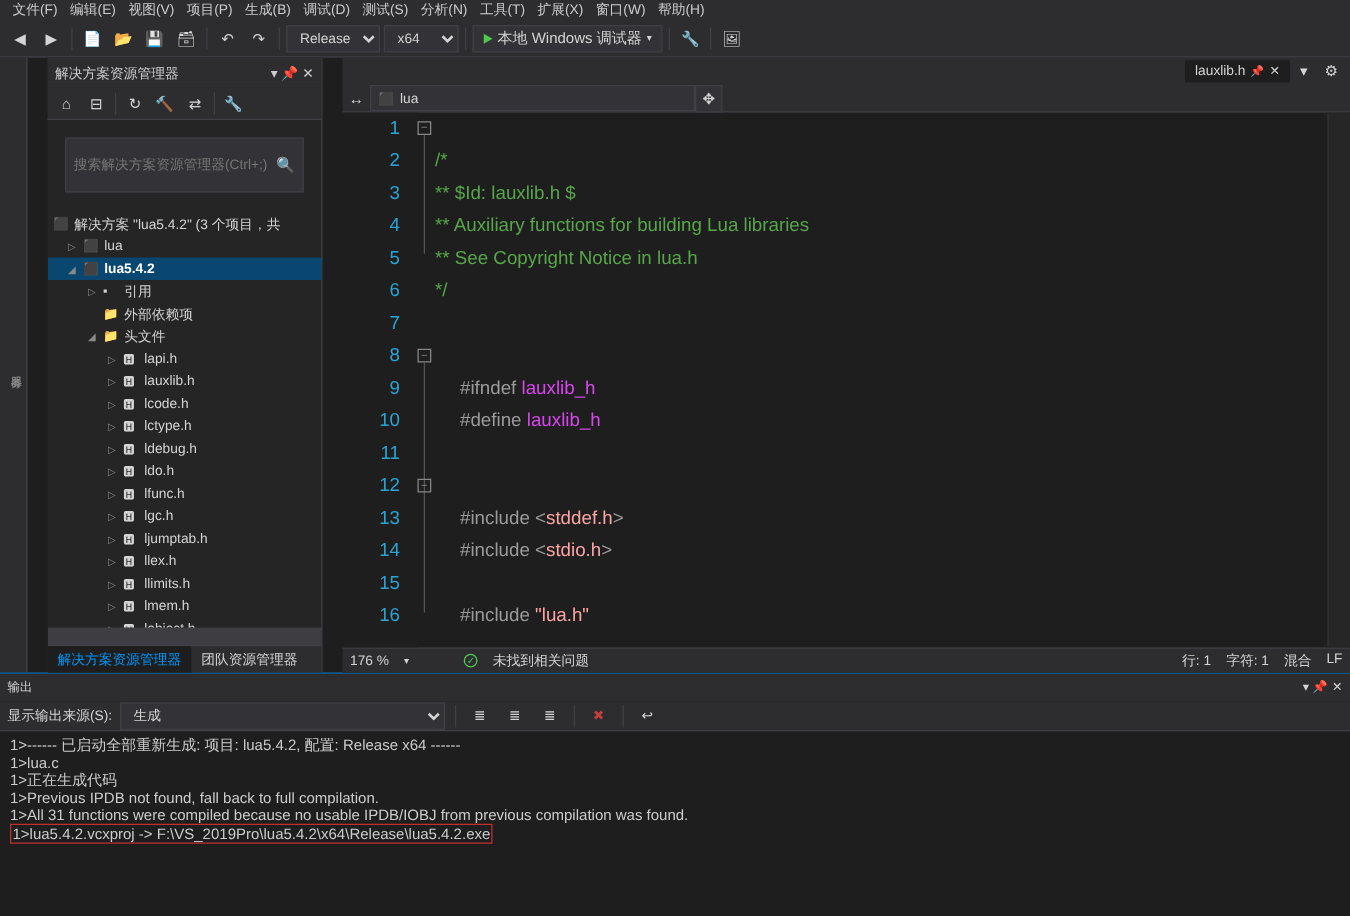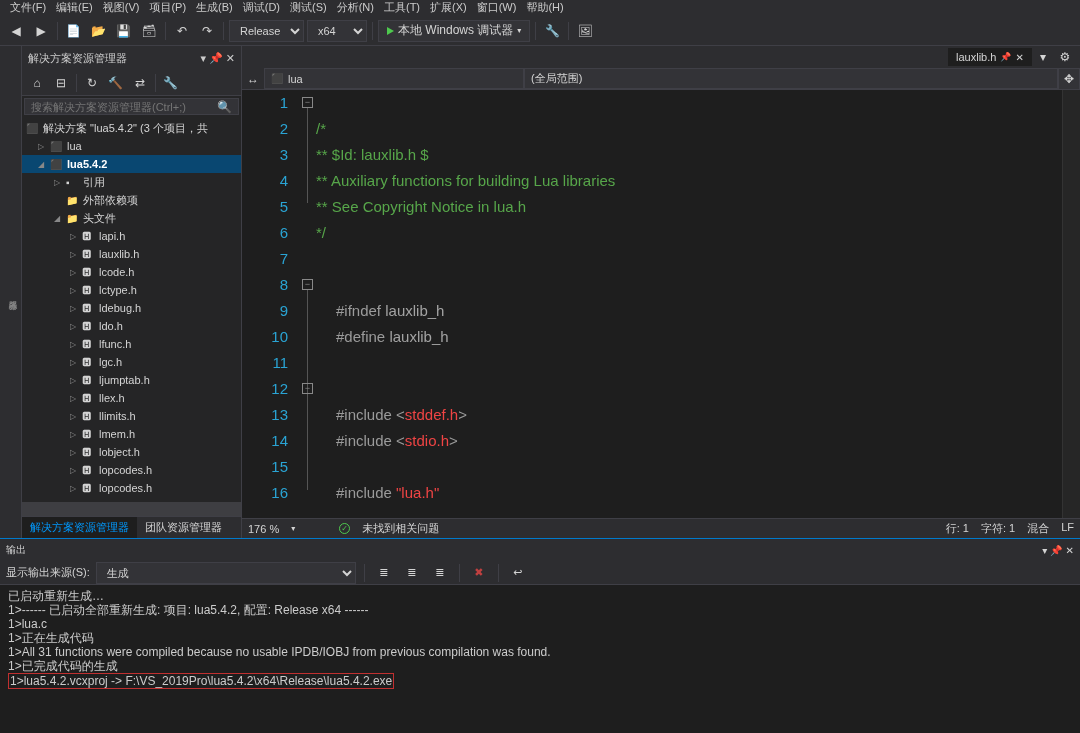--- a/index.html
+++ b/index.html
@@ -8,30 +8,30 @@
     .menubar { height: 16px; background: #2d2d30; display: flex; gap: 10px; padding: 0 10px; color: #ccc; overflow: hidden; }
     .menubar span { font-size: 11px; }
     
     .toolbar { height: 30px; background: #2d2d30; border-bottom: 1px solid #3f3f46; display: flex; align-items: center; padding: 0 5px; gap: 3px; }
     .tb-btn { width: 22px; height: 22px; display: flex; align-items: center; justify-content: center; color: #d4d4d4; cursor: pointer; }
     .tb-sep { width: 1px; height: 18px; background: #3f3f46; margin: 0 2px; }
     .tb-select { background: #333337; border: 1px solid #3f3f46; color: #d4d4d4; height: 22px; padding: 0 6px; font-size: 11px; min-width: 60px; }
     .tb-play { display: flex; align-items: center; gap: 4px; height: 22px; padding: 0 8px; border: 1px solid #3f3f46; background: #333337; color: #d4d4d4; cursor: pointer; }
     .tb-play .tri { width: 0; height: 0; border-left: 7px solid #4ec94e; border-top: 4px solid transparent; border-bottom: 4px solid transparent; }
     
-    .main-area { flex: 1; display: flex; overflow: hidden; }
+    .main-area { flex: 1; display: flex; overflow: hidden; gap: 16px; }
     
     .left-rail { width: 22px; background: #2d2d30; border-right: 1px solid #3f3f46; display: flex; flex-direction: column; padding-top: 4px; gap: 6px; align-items: center; color: #888; font-size: 9px; writing-mode: vertical-rl; }
     .rail-item { padding: 4px 2px; cursor: pointer; }
     
     .sidebar { width: 220px; background: #252526; border-right: 1px solid #3f3f46; display: flex; flex-direction: column; }
     .sidebar-header { height: 24px; background: #2d2d30; display: flex; align-items: center; padding: 0 6px; font-size: 11px; color: #ccc; justify-content: space-between; }
     .sidebar-header-icons { display: flex; gap: 3px; }
     .sidebar-toolbar { height: 26px; background: #2d2d30; border-bottom: 1px solid #3f3f46; display: flex; align-items: center; padding: 0 4px; gap: 2px; }
-    .sidebar-search { height: 17px; background: #333337; border: 1px solid #3f3f46; display: flex; align-items: center; padding: 0 6px; margin: 2px; }
+    .sidebar-search { height: 44px; background: #333337; border: 1px solid #3f3f46; display: flex; align-items: center; padding: 0 6px; margin: 14px; }
     .sidebar-search input { background: none; border: none; outline: none; color: #d4d4d4; flex: 1; font-size: 11px; }
     .tree { flex: 1; overflow-y: auto; padding: 2px 0; }
     .tree-item { display: flex; align-items: center; height: 18px; padding-left: 4px; font-size: 11px; cursor: pointer; white-space: nowrap; }
     .tree-item.selected { background: #094771; color: #fff; }
     .tree-arrow { width: 12px; font-size: 8px; color: #888; }
     .tree-icon { width: 14px; font-size: 10px; margin-right: 3px; }
     .sidebar-tabs { height: 22px; background: #2d2d30; display: flex; border-top: 1px solid #3f3f46; }
     .sb-tab { padding: 3px 8px; font-size: 11px; cursor: pointer; }
     .sb-tab.active { background: #1e1e1e; color: #0097fb; }
     
@@ -42,22 +42,22 @@
     .doc-nav-sel { background: #333337; border: 1px solid #3f3f46; padding: 2px 6px; font-size: 11px; min-width: 120px; display: flex; align-items: center; }
     
     .code-area { flex: 1; display: flex; overflow: hidden; font-family: 'Consolas', monospace; font-size: 15px; position: relative; }
     .gutter { width: 60px; background: #1e1e1e; text-align: right; padding-right: 14px; color: #2aa4d4; line-height: 26px; }
     .fold-col { width: 14px; position: relative; }
     .fold-box { width: 11px; height: 11px; border: 1px solid #888; font-size: 9px; line-height: 9px; text-align: center; color: #888; position: absolute; left: 0; cursor: pointer;}
     .fold-line { width: 1px; background: #555; position: absolute; left: 5px; }
     .code-lines { flex: 1; line-height: 26px; white-space: pre; }
     .c-comment { color: #57a64a; }
     .c-pp { color: #9b9b9b; margin-left: 20px; }
-    .c-macro { color: #a3a3a3; }
-    .c-inc { color: #ef4444; }
+    .c-macro { color: #d946ef; }
+    .c-inc { color: #fca5a5; }
     .c-angle { color: #9b9b9b; }
     .minimap { width: 18px; background: #262626; border-left: 1px solid #333; }
     
     .editor-status { height: 20px; background: #2d2d30; border-top: 1px solid #3f3f46; display: flex; align-items: center; font-size: 11px; padding: 0 6px; justify-content: space-between;}
     .es-left { display: flex; gap: 12px; align-items: center; }
     .es-right { display: flex; gap: 12px; }
     
     .output-panel { height: 195px; background: #1e1e1e; border-top: 1px solid #007acc; display: flex; flex-direction: column; }
     .output-header { height: 22px; background: #2d2d30; display: flex; align-items: center; justify-content: space-between; padding: 0 6px; font-size: 10px; }
     .output-toolbar { height: 24px; background: #2d2d30; display: flex; align-items: center; padding: 0 6px; gap: 6px; font-size: 11px; border-bottom: 1px solid #3f3f46;}
@@ -264,23 +264,20 @@
         <span style="font-size:10px">✕</span>
       </div>
       <span class="tb-btn">▾</span>
       <span class="tb-btn">⚙</span>
     </div>
     <div class="doc-nav">
       <span class="tb-btn">↔</span>
       <div class="doc-nav-sel" style="flex:0 0 260px">
         <span class="tree-icon">⬛</span>
         <span>lua</span>
-      </div>
-      <div class="doc-nav-sel" style="flex:1">
-        <span>(全局范围)</span>
       </div>
       <span class="tb-btn" style="background:#333337;border:1px solid #3f3f46">✥</span>
     </div>
     <div class="code-area">
       <div class="gutter">
         <div>1</div>
           <div>2</div>
           <div>3</div>
           <div>4</div>
           <div>5</div>
@@ -355,21 +352,20 @@
     <span class="tb-sep"></span>
     <span class="tb-btn">≣</span>
     <span class="tb-btn">≣</span>
     <span class="tb-btn">≣</span>
     <span class="tb-sep"></span>
     <span class="tb-btn" style="color:#c04040">✖</span>
     <span class="tb-sep"></span>
     <span class="tb-btn">↩</span>
   </div>
   <div class="output-content">
-    <div>已启动重新生成…</div>
     <div>1&gt;------ 已启动全部重新生成: 项目: lua5.4.2, 配置: Release x64 ------</div>
     <div>1&gt;lua.c</div>
     <div>1&gt;正在生成代码</div>
+    <div>1&gt;Previous IPDB not found, fall back to full compilation.</div>
     <div>1&gt;All 31 functions were compiled because no usable IPDB/IOBJ from previous compilation was found.</div>
-    <div>1&gt;已完成代码的生成</div>
     <div><span class="output-hl">1&gt;lua5.4.2.vcxproj -&gt; F:\VS_2019Pro\lua5.4.2\x64\Release\lua5.4.2.exe</span></div>
   </div>
 </div>
 
 </body></html>

